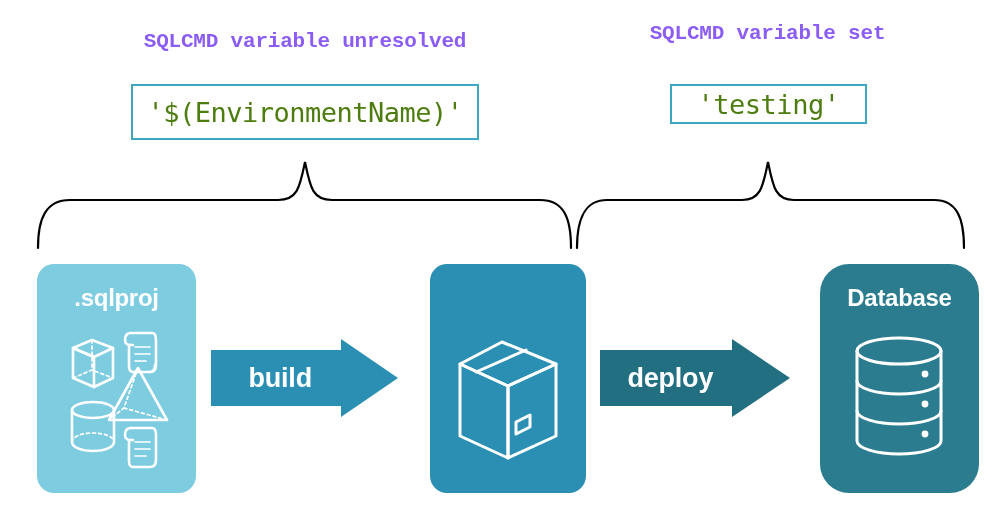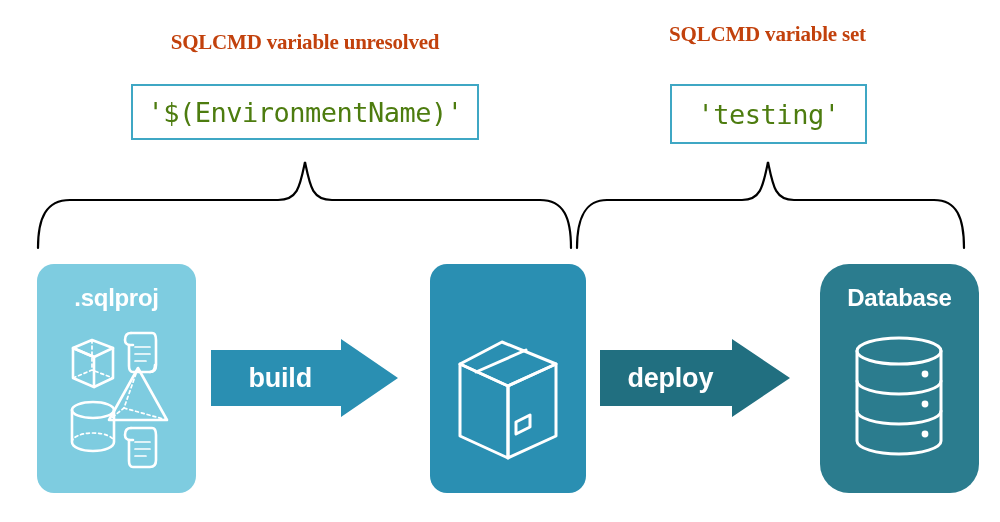--- a/index.html
+++ b/index.html
@@ -14,24 +14,24 @@
     position: relative;
     width: 1000px;
     height: 522px;
     background: #ffffff;
     overflow: hidden;
   }
 
   
   .heading {
     position: absolute;
-    font-family: Liberation Serif, serif;
+    font-family: Liberation Mono, monospace;
     font-weight: bold;
     font-size: 21px;
-    color: #c2410c;
+    color: #8b5cf6;
     text-align: center;
     letter-spacing: -0.2px;
     white-space: nowrap;
   }
   #heading-left  { left: 60px;  top: 30px; width: 490px; }
   #heading-right { left: 600px; top: 22px; width: 335px; }
 
   
   .code-box {
     position: absolute;
@@ -41,21 +41,21 @@
     display: flex;
     align-items: center;
     justify-content: center;
     font-family: "DejaVu Sans Mono", monospace;
     font-size: 27px;
     color: #4d7c0f;
     letter-spacing: -0.5px;
     white-space: nowrap;
   }
   #code-box-left  { left: 131px; top: 84px; width: 348px; height: 56px; }
-  #code-box-right { left: 670px; top: 84px; width: 197px; height: 60px; }
+  #code-box-right { left: 670px; top: 84px; width: 197px; height: 40px; }
 
   
   #braces {
     position: absolute;
     left: 0;
     top: 140px;
     width: 1000px;
     height: 110px;
   }
 

